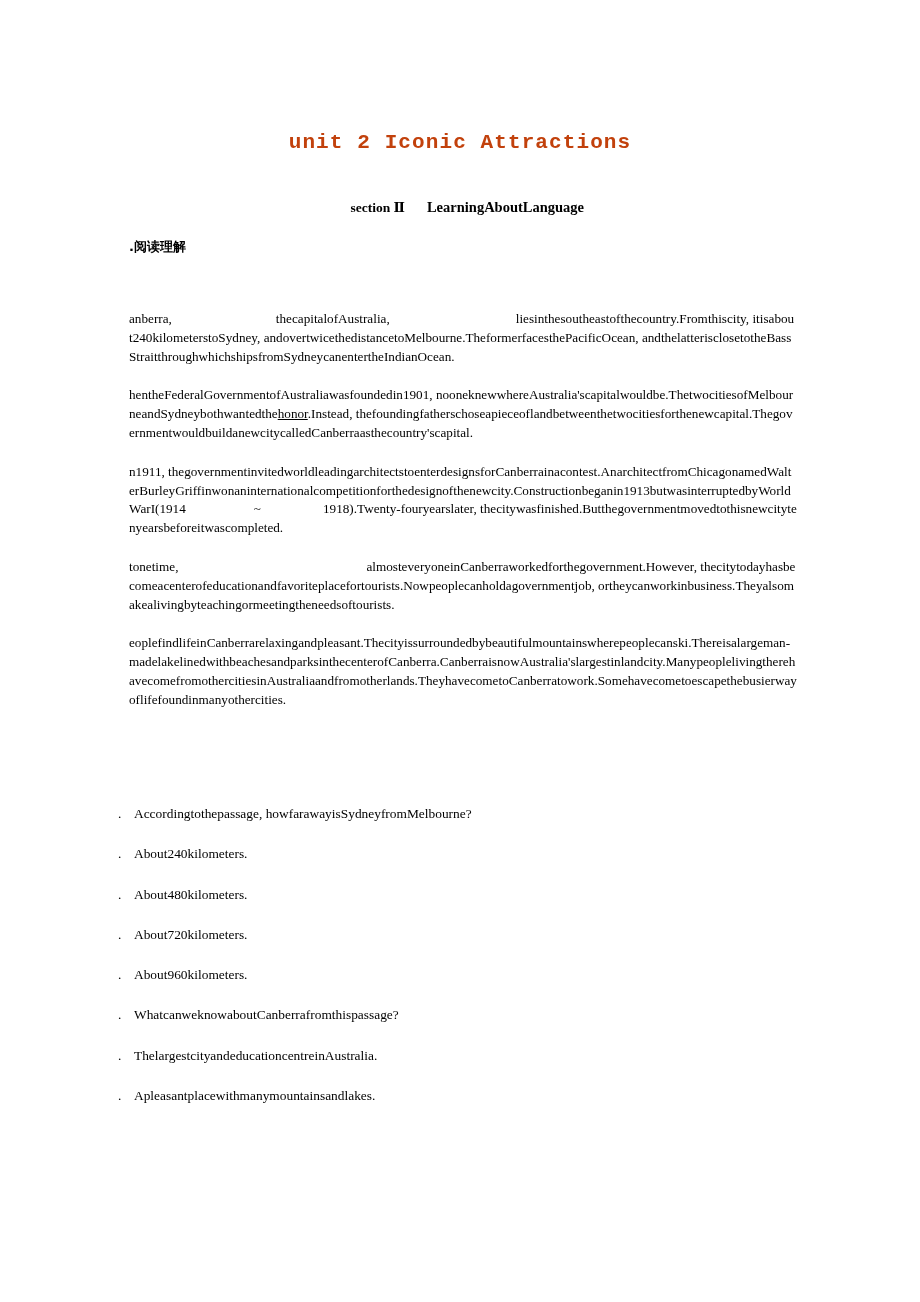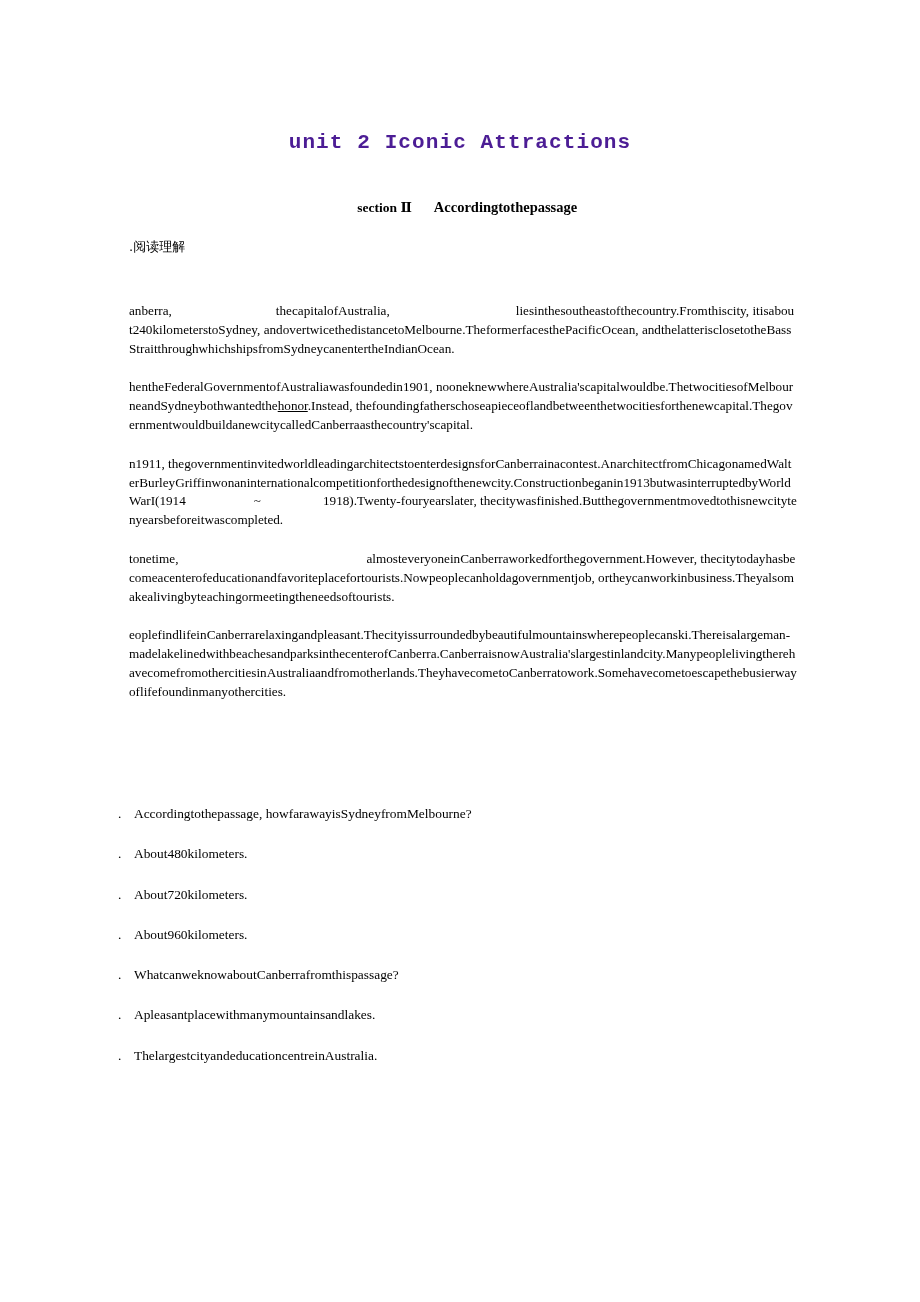--- a/index.html
+++ b/index.html
@@ -22,21 +22,21 @@
     box-sizing: border-box;
   }
 
   
   .doc-title {
     position: absolute;
     left: 0;
     top: 130px;
     width: 920px;
     text-align: center;
-    color: #4c1d95;
+    color: #c2410c;
     font-family: "Liberation Mono", "DejaVu Sans Mono", monospace;
     font-size: 21px;
     font-weight: 700;
     letter-spacing: 1.1px;
     line-height: 26px;
     white-space: pre;
   }
 
   
   .doc-subtitle {
@@ -54,36 +54,36 @@
   .doc-subtitle .sec-label { font-size: 13.5px; margin-top: 32px; }
   .doc-subtitle .sec-gap { display: inline-block; width: 22px; }
 
   
   .section-heading {
     position: absolute;
     left: 129px;
     top: 238px;
     font-family: "DejaVu Sans", "Liberation Sans", sans-serif;
     font-size: 13px;
-    font-weight: 400;
+    font-weight: 700;
     line-height: 18px;
     white-space: pre;
   }
 
   
   .body-block {
     position: absolute;
     left: 129px;
     top: 294px;
     width: 668px;
   }
   .para {
     font-size: 13.2px;
     line-height: 18.8px;
-    margin: 8px 0 20px 0;
+    margin: 16px 0 20px 0;
     text-align: left;
     word-break: break-all;
     overflow-wrap: anywhere;
     hyphens: none;
   }
   .para:last-child { margin-bottom: 0; }
   .gap-sm { display: inline-block; width: 104px; }
   .gap-md { display: inline-block; width: 126px; }
   .gap-lg { display: inline-block; width: 188px; }
   .gap-tilde-a { display: inline-block; width: 68px; }
@@ -111,36 +111,37 @@
   }
 </style>
 </head>
 <body>
 
 <div class="page">
 
   <div class="doc-title">unit 2 Iconic Attractions</div>
 
   <div class="doc-subtitle">
-    <span class="sec-label">section Ⅱ</span><span class="sec-gap"></span><span>Accordingtothepassage</span>
+    <span class="sec-label">section Ⅱ</span><span class="sec-gap"></span><span>LearningAboutLanguage</span>
   </div>
 
   <div class="section-heading">.阅读理解</div>
 
   <div class="body-block">
     <p class="para" id="para-1">anberra,<span class="gap-sm"></span>thecapitalofAustralia,<span class="gap-md"></span>liesinthesoutheastofthecountry.Fromthiscity, itisabout240kilometerstoSydney, andovertwicethedistancetoMelbourne.TheformerfacesthePacificOcean, andthelatterisclosetotheBassStraitthroughwhichshipsfromSydneycanentertheIndianOcean.</p>
     <p class="para" id="para-2">hentheFederalGovernmentofAustraliawasfoundedin1901, nooneknewwhereAustralia'scapitalwouldbe.ThetwocitiesofMelbourneandSydneybothwantedthe<u class="honor">honor</u>.Instead, thefoundingfatherschoseapieceoflandbetweenthetwocitiesforthenewcapital.ThegovernmentwouldbuildanewcitycalledCanberraasthecountry'scapital.</p>
     <p class="para" id="para-3">n1911, thegovernmentinvitedworldleadingarchitectstoenterdesignsforCanberrainacontest.AnarchitectfromChicagonamedWalterBurleyGriffinwonaninternationalcompetitionforthedesignofthenewcity.Constructionbeganin1913butwasinterruptedbyWorldWarI(1914<span class="gap-tilde-a"></span>~<span class="gap-tilde-b"></span>1918).Twenty-fouryearslater, thecitywasfinished.Butthegovernmentmovedtothisnewcitytenyearsbeforeitwascompleted.</p>
     <p class="para" id="para-4">tonetime,<span class="gap-lg"></span>almosteveryoneinCanberraworkedforthegovernment.However, thecitytodayhasbecomeacenterofeducationandfavoriteplacefortourists.Nowpeoplecanholdagovernmentjob, ortheycanworkinbusiness.Theyalsomakealivingbyteachingormeetingtheneedsoftourists.</p>
     <p class="para" id="para-5">eoplefindlifeinCanberrarelaxingandpleasant.Thecityissurroundedbybeautifulmountainswherepeoplecanski.Thereisalargeman-madelakelinedwithbeachesandparksinthecenterofCanberra.CanberraisnowAustralia'slargestinlandcity.ManypeoplelivingtherehavecomefromothercitiesinAustraliaandfromotherlands.TheyhavecometoCanberratowork.Somehavecometoescapethebusierwayoflifefoundinmanyothercities.</p>
   </div>
 
   <div class="question-list">
       <div class="q-item"><span class="q-marker">.</span><span>Accordingtothepassage, howfarawayisSydneyfromMelbourne?</span></div>
+      <div class="q-item"><span class="q-marker">.</span><span>About240kilometers.</span></div>
       <div class="q-item"><span class="q-marker">.</span><span>About480kilometers.</span></div>
       <div class="q-item"><span class="q-marker">.</span><span>About720kilometers.</span></div>
       <div class="q-item"><span class="q-marker">.</span><span>About960kilometers.</span></div>
       <div class="q-item"><span class="q-marker">.</span><span>WhatcanweknowaboutCanberrafromthispassage?</span></div>
+      <div class="q-item"><span class="q-marker">.</span><span>ThelargestcityandeducationcentreinAustralia.</span></div>
       <div class="q-item"><span class="q-marker">.</span><span>Apleasantplacewithmanymountainsandlakes.</span></div>
-      <div class="q-item"><span class="q-marker">.</span><span>ThelargestcityandeducationcentreinAustralia.</span></div>
     </div>
 
 </div>
 
 </body></html>

